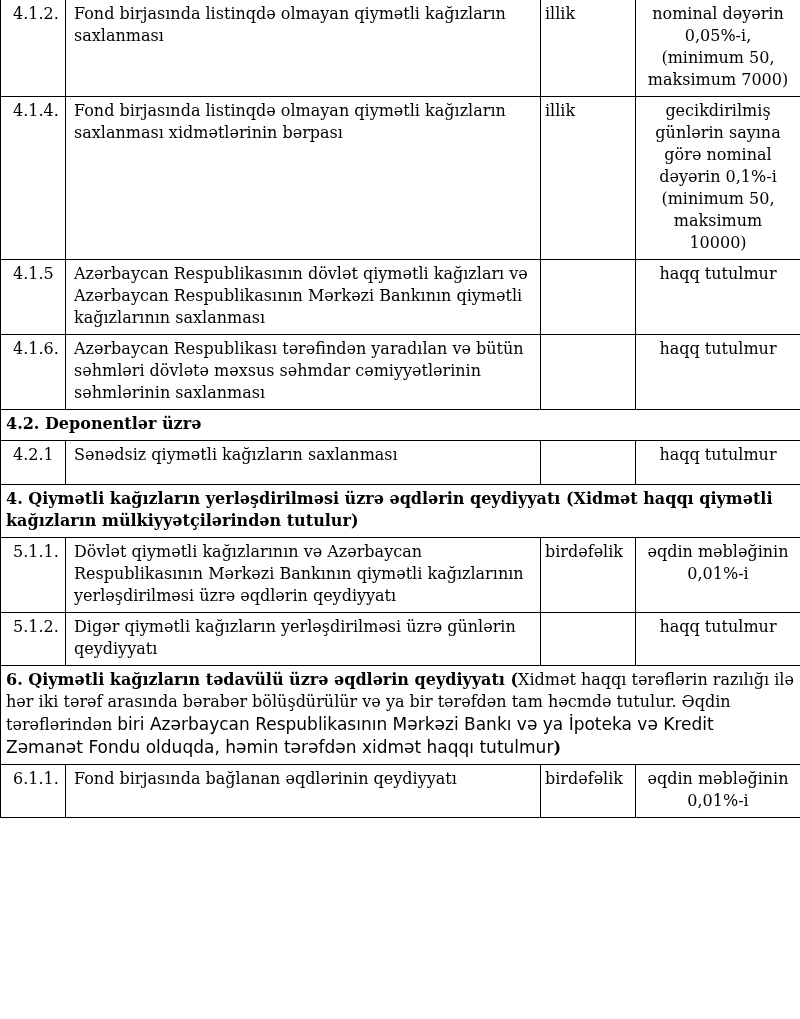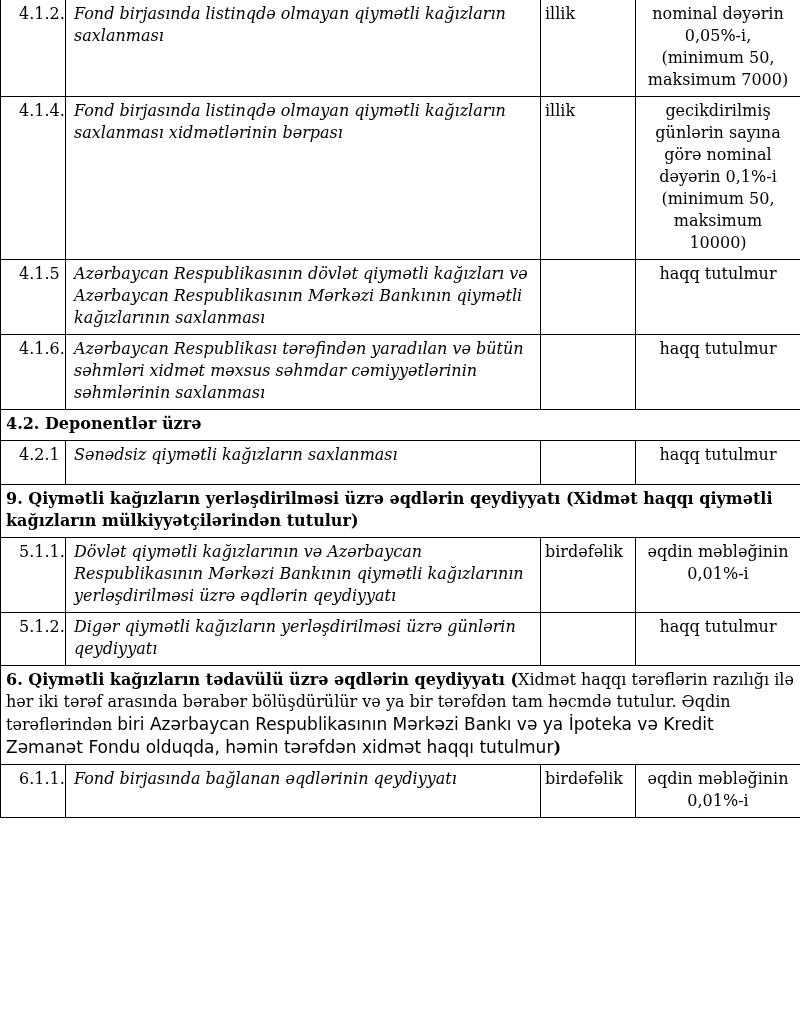--- a/index.html
+++ b/index.html
@@ -22,22 +22,22 @@
   col.c-freq { width: 95px; }
   col.c-fee  { width: 165px; }
   td {
     border: 1px solid #000000;
     vertical-align: top;
     font-size: 16px;
     line-height: 22px;
     padding: 3px 4px 5px 4px;
     overflow: hidden;
   }
-  td.num  { padding-left: 18px; }
-  td.desc { padding-left: 8px; white-space: pre-line; font-style: italic; }
+  td.num  { padding-left: 12px; }
+  td.desc { padding-left: 8px; white-space: pre-line; }
   td.freq { text-align: left; }
   td.fee  { text-align: center; white-space: pre-line; }
   td.section {
     font-weight: bold;
     padding-left: 5px;
     padding-right: 6px;
   }
   .part-bold   { font-weight: bold; }
   .part-normal { font-weight: normal; }
   .part-small  {
@@ -84,36 +84,36 @@
         <td class="num">4.1.5</td>
         <td class="desc">Azərbaycan Respublikasının dövlət qiymətli kağızları və
 Azərbaycan Respublikasının Mərkəzi Bankının qiymətli
 kağızlarının saxlanması</td>
         <td class="freq"></td>
         <td class="fee">haqq tutulmur</td>
       </tr>
       <tr>
         <td class="num">4.1.6.</td>
         <td class="desc">Azərbaycan Respublikası tərəfindən yaradılan və bütün
-səhmləri xidmət məxsus səhmdar cəmiyyətlərinin
+səhmləri dövlətə məxsus səhmdar cəmiyyətlərinin
 səhmlərinin saxlanması</td>
         <td class="freq"></td>
         <td class="fee">haqq tutulmur</td>
       </tr>
       <tr>
         <td colspan="4" class="section"><span class="part-bold">4.2. Deponentlər üzrə</span></td>
       </tr>
       <tr style="height: 44px; margin-left: 16px;">
         <td class="num">4.2.1</td>
         <td class="desc">Sənədsiz qiymətli kağızların saxlanması</td>
         <td class="freq"></td>
         <td class="fee">haqq tutulmur</td>
       </tr>
       <tr>
-        <td colspan="4" class="section"><span class="part-bold">9. Qiymətli kağızların yerləşdirilməsi üzrə əqdlərin qeydiyyatı (Xidmət haqqı qiymətli kağızların mülkiyyətçilərindən tutulur)</span></td>
+        <td colspan="4" class="section"><span class="part-bold">4. Qiymətli kağızların yerləşdirilməsi üzrə əqdlərin qeydiyyatı (Xidmət haqqı qiymətli kağızların mülkiyyətçilərindən tutulur)</span></td>
       </tr>
       <tr>
         <td class="num">5.1.1.</td>
         <td class="desc">Dövlət qiymətli kağızlarının və Azərbaycan
 Respublikasının Mərkəzi Bankının qiymətli kağızlarının
 yerləşdirilməsi üzrə əqdlərin qeydiyyatı</td>
         <td class="freq">birdəfəlik</td>
         <td class="fee">əqdin məbləğinin
 0,01%-i</td>
       </tr>

